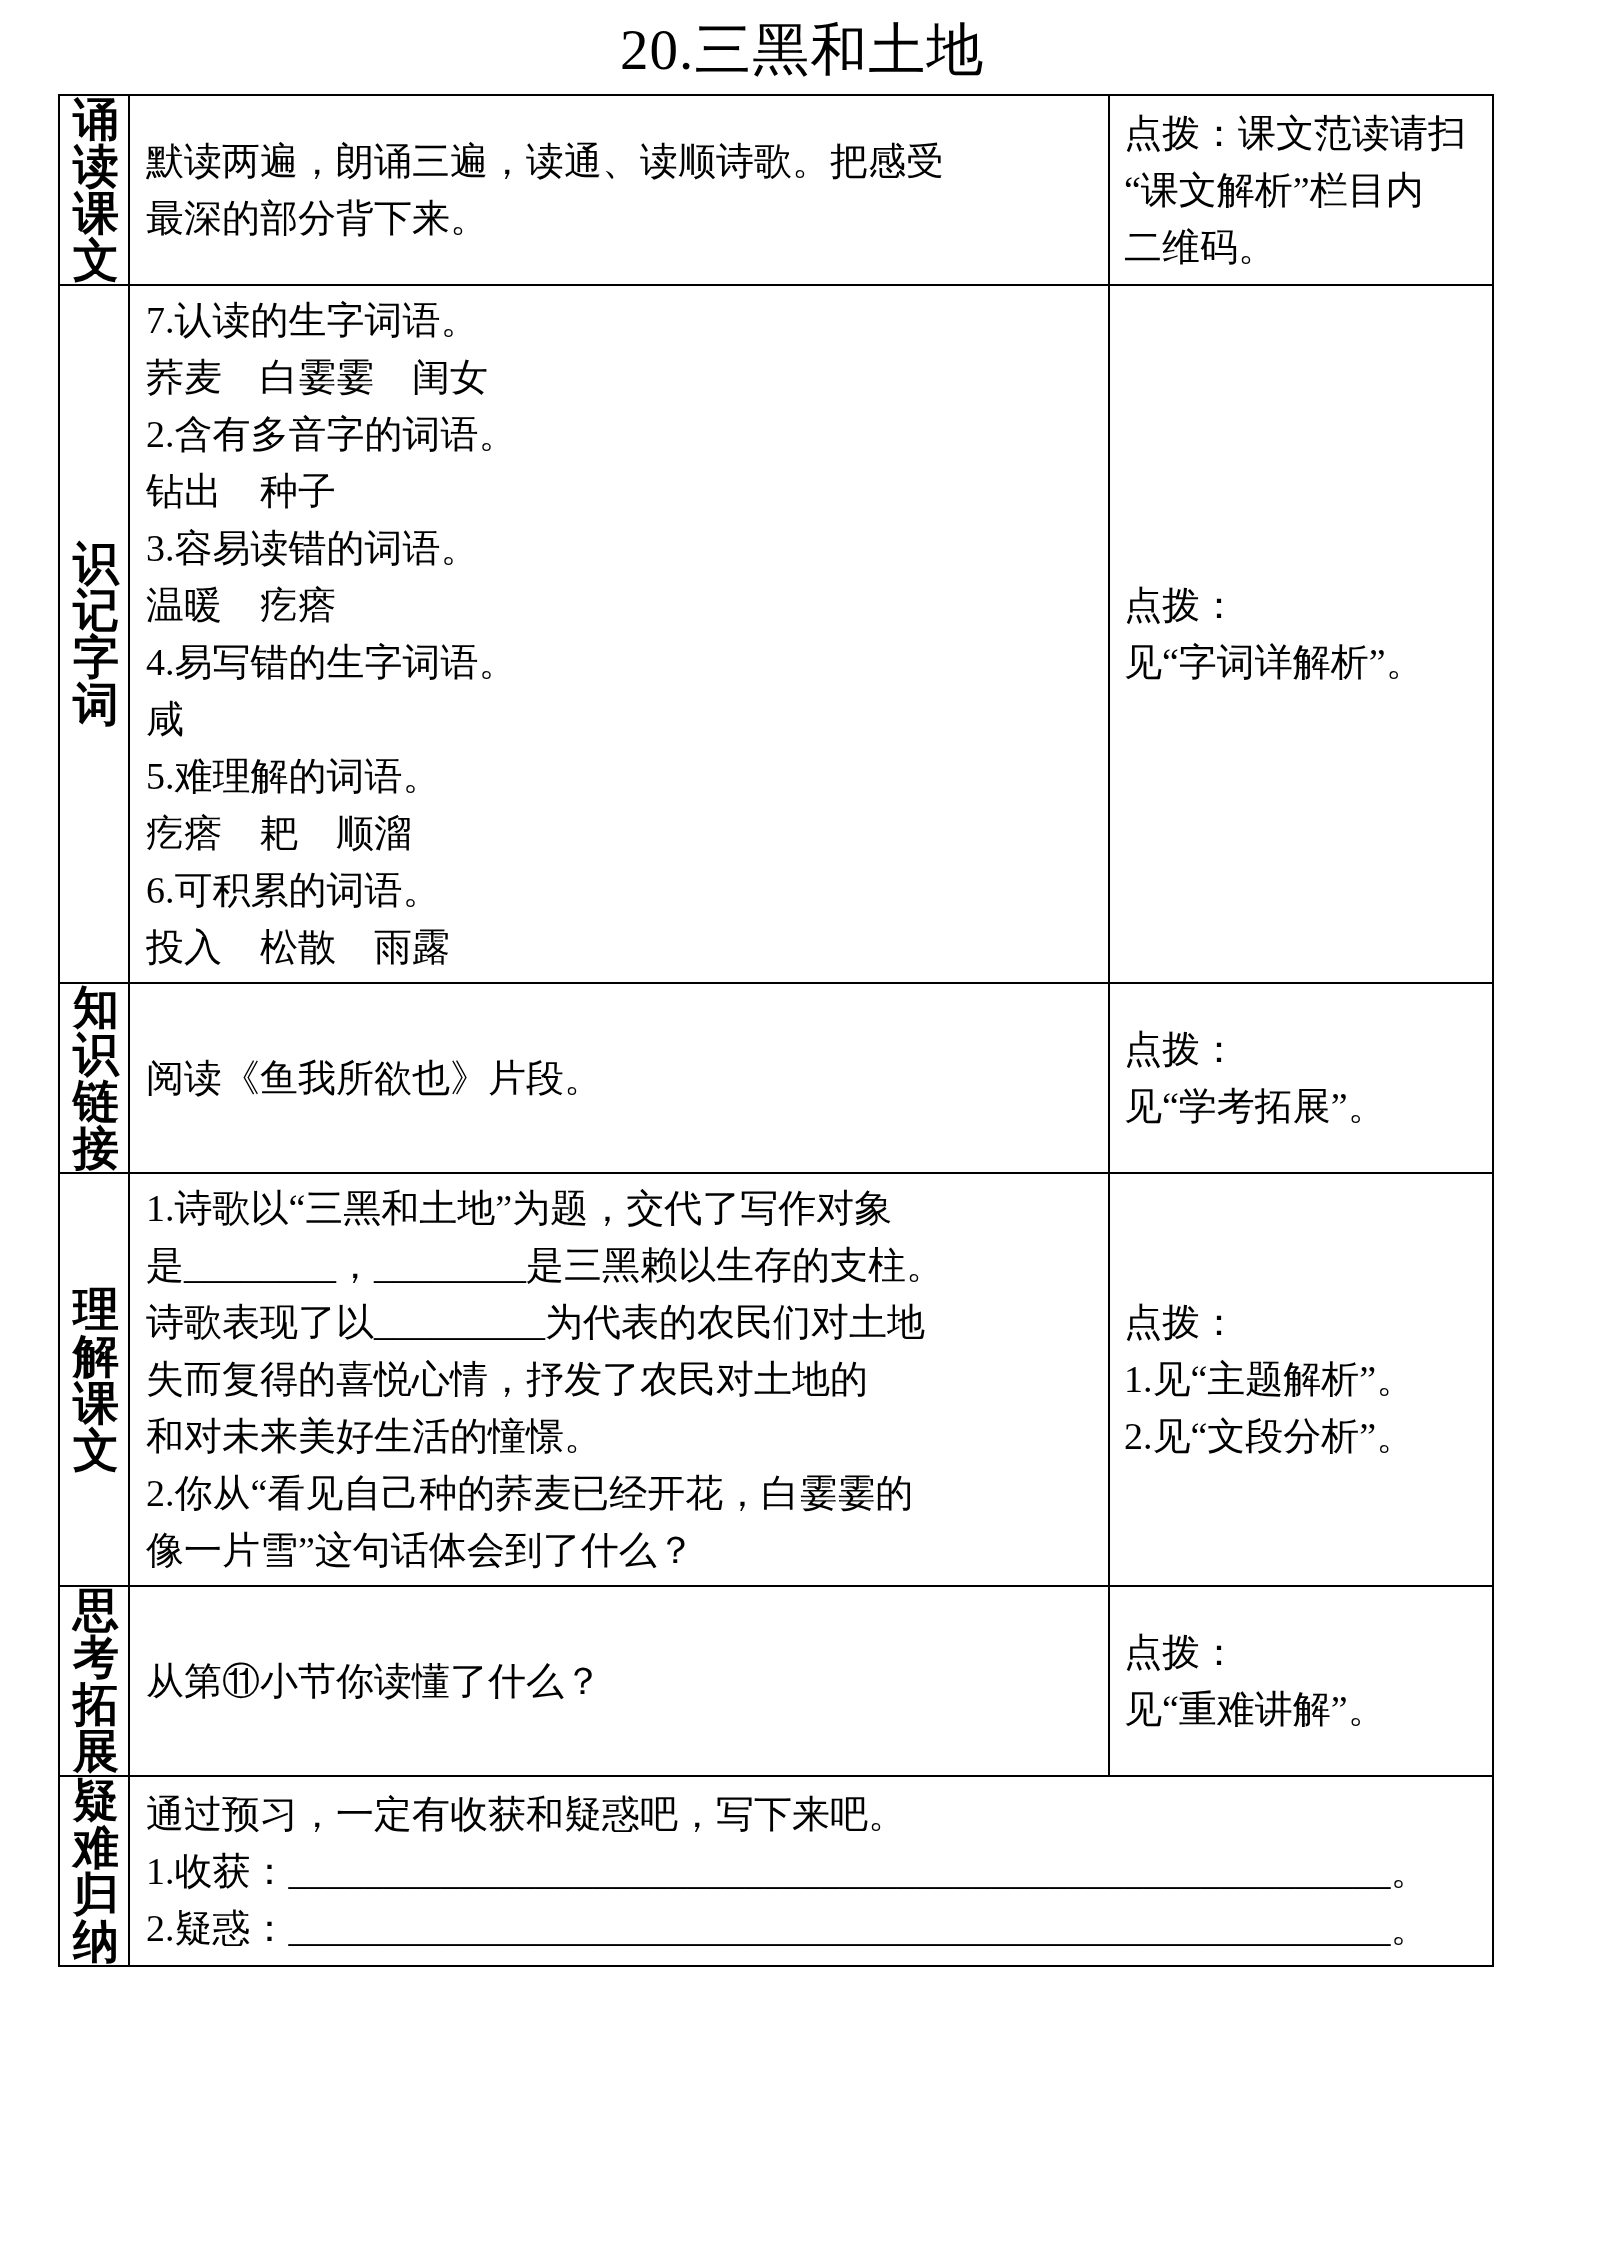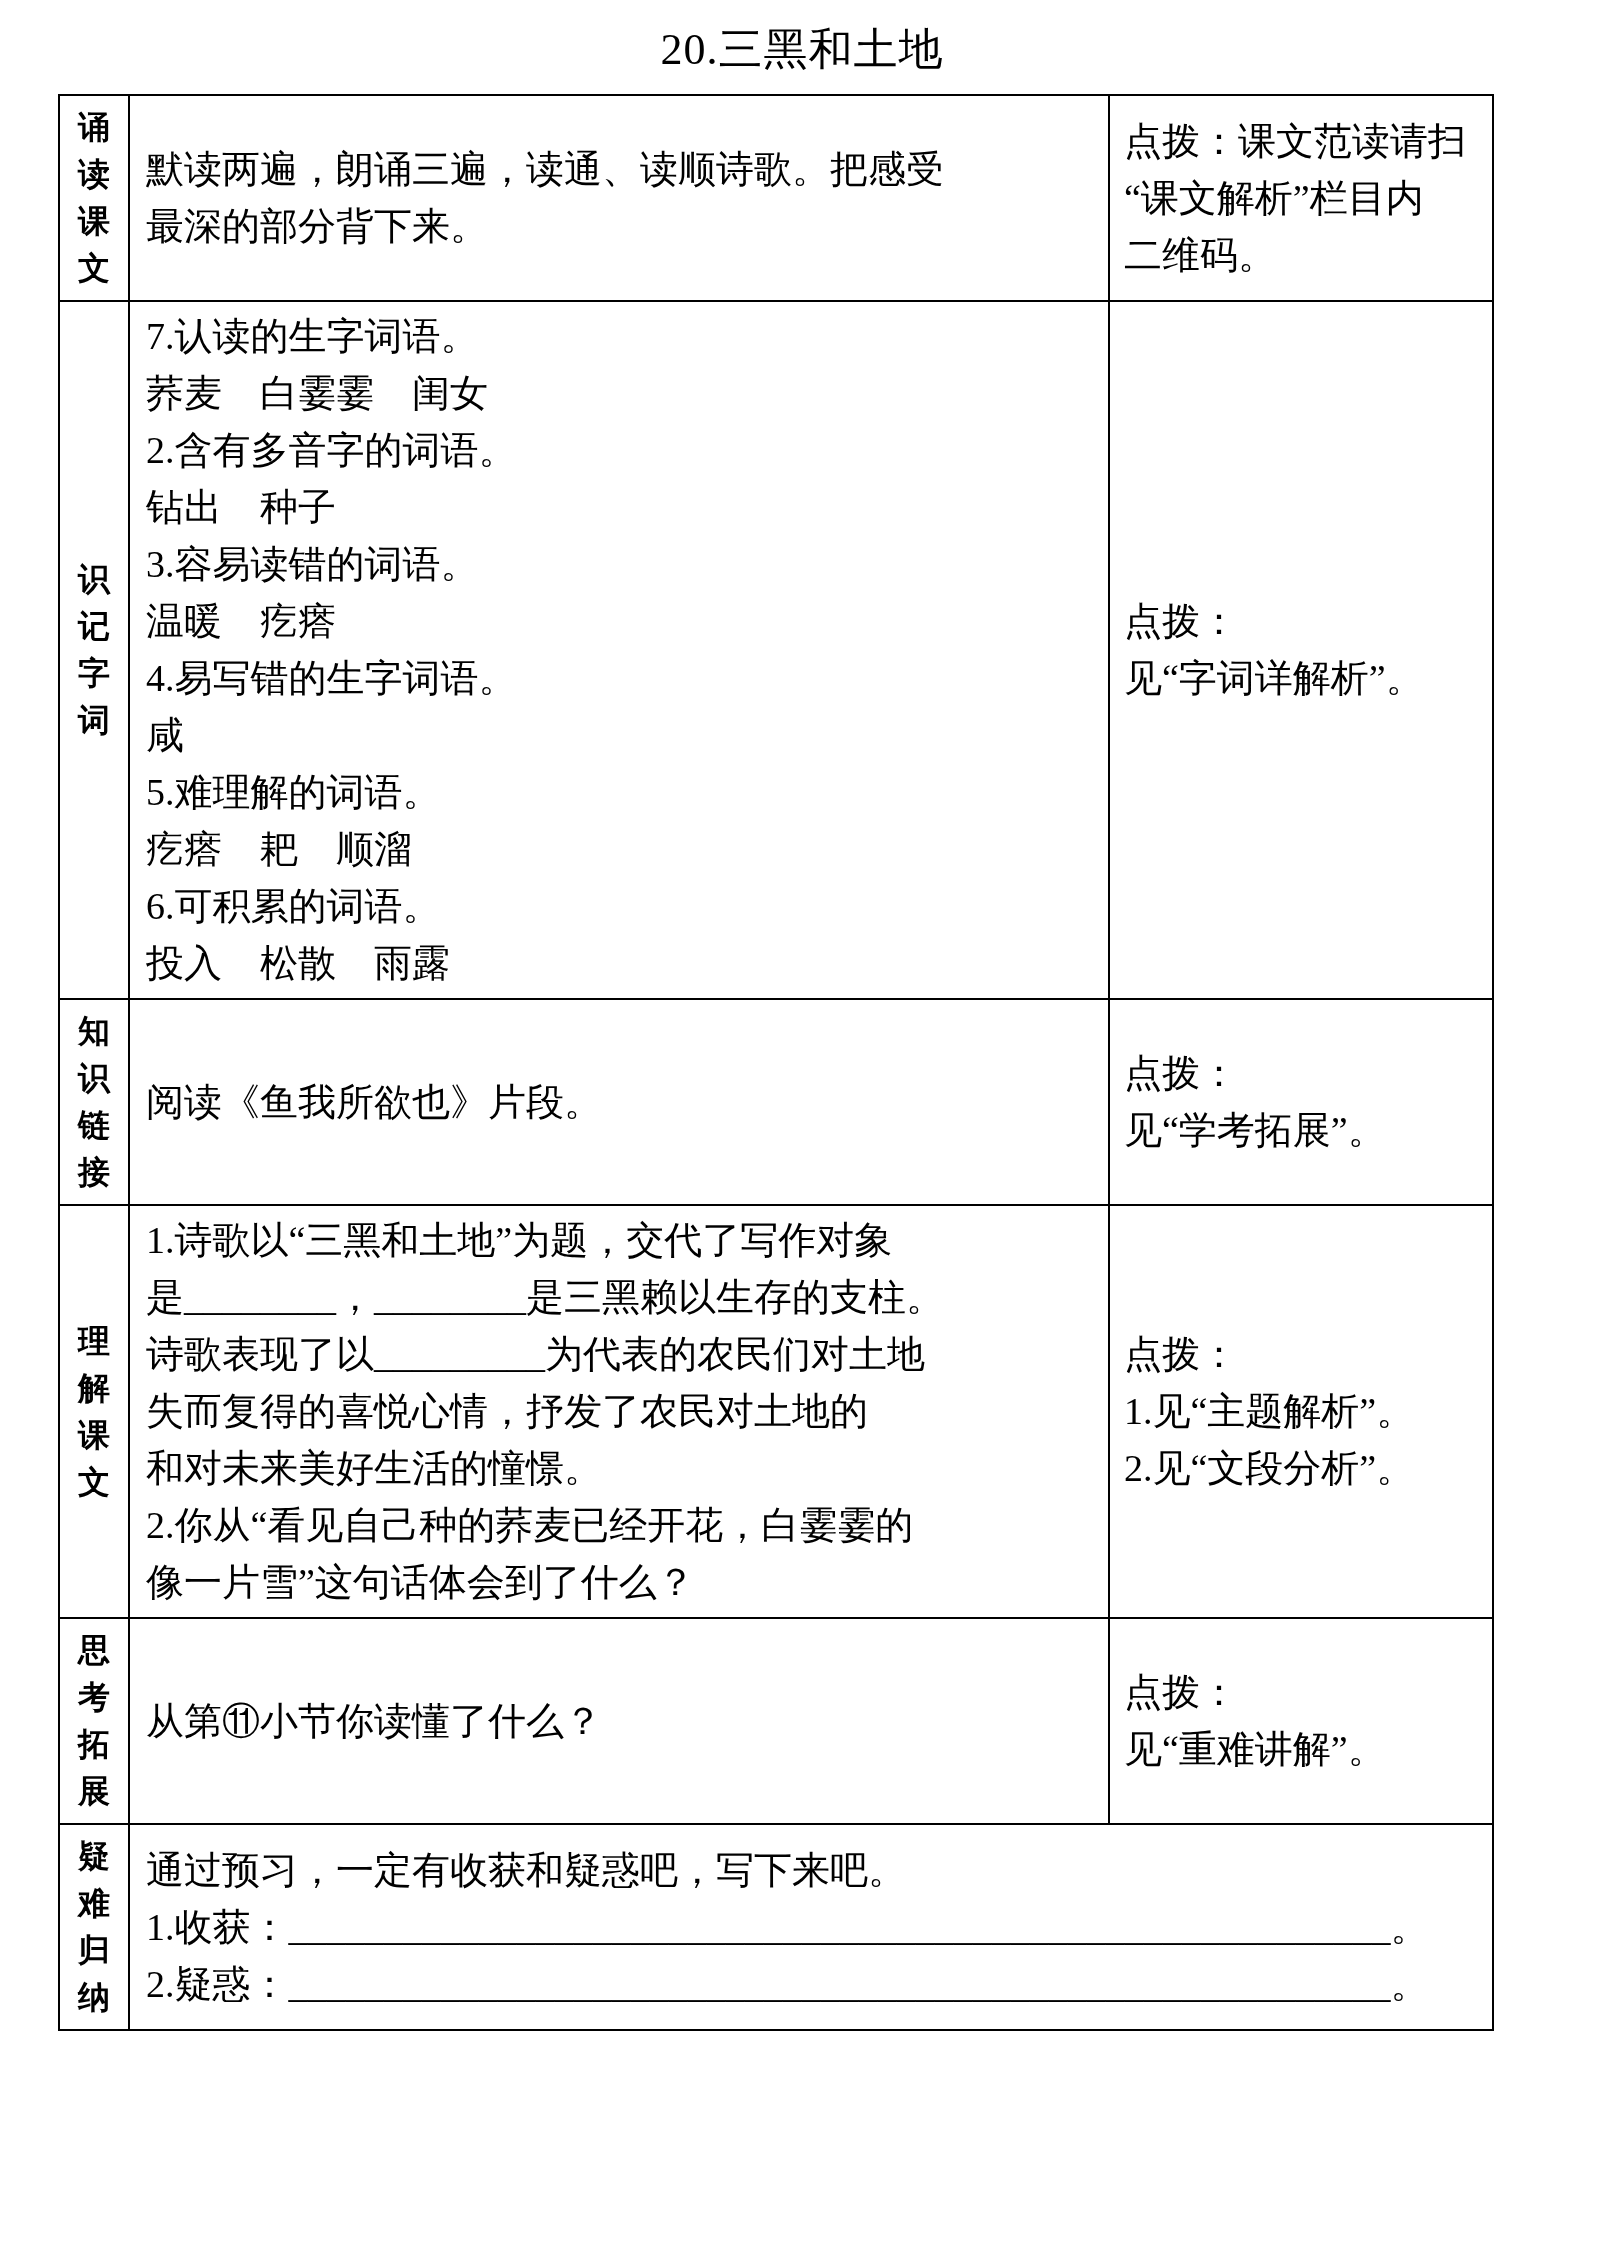--- a/index.html
+++ b/index.html
@@ -11,21 +11,21 @@
   }
   .page {
     position: relative;
     width: 1604px;
     height: 2261px;
     background: #ffffff;
     overflow: hidden;
   }
   .doc-title {
     text-align: center;
-    font-size: 44px;
+    font-size: 57px;
     line-height: 52px;
     margin-top: 24px;
     font-weight: 400;
     letter-spacing: 1px;
   }
   table.sheet {
     border-collapse: collapse;
     table-layout: fixed;
     margin-left: 58px;
     margin-top: 18px;
@@ -44,22 +44,22 @@
   tr.r1 { height: 185px; }
   tr.r2 { height: 682px; }
   tr.r3 { height: 178px; padding-left: 24px; }
   tr.r4 { height: 400px; }
   tr.r5 { height: 178px; padding-left: 13px; }
   tr.r6 { height: 180px; }
 
   .label-cell { text-align: center; }
   .vlabel {
     width: 42px;
-    margin: 8px auto;
-    font-size: 32px;
+    margin: 0 auto;
+    font-size: 46px;
     line-height: 47px;
     font-weight: 700;
     word-break: break-all;
     text-align: center;
   }
   .lines {
     font-size: 38px;
     line-height: 57px;
     padding: 6px 16px;
   }

